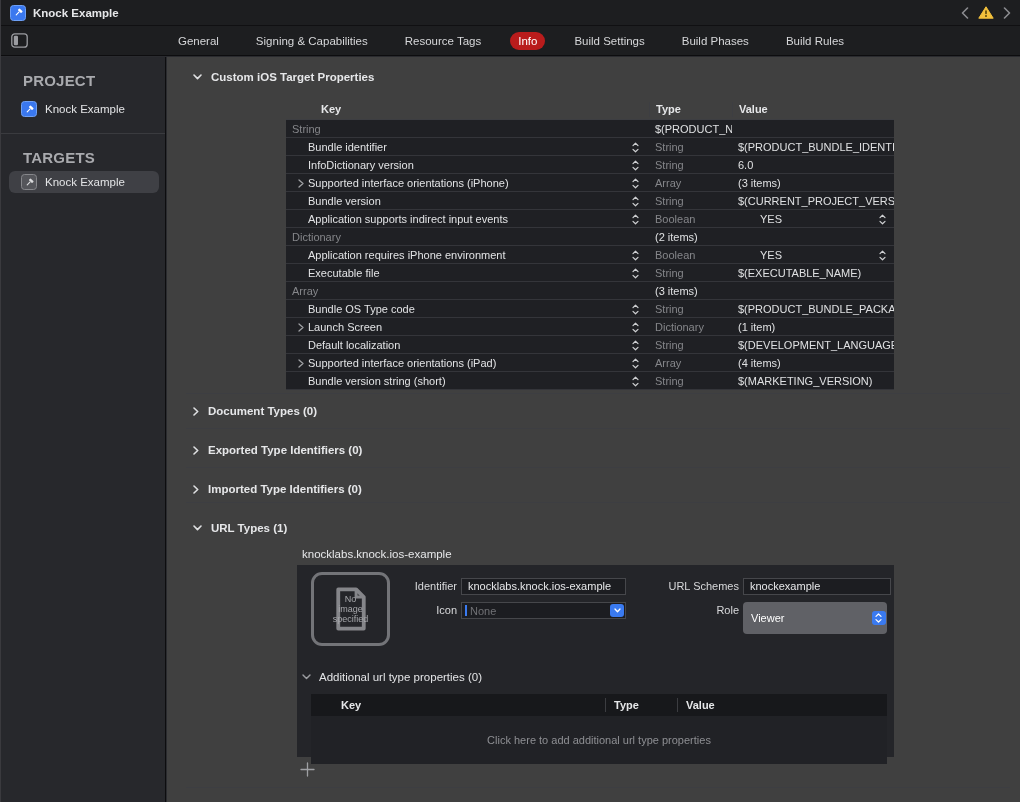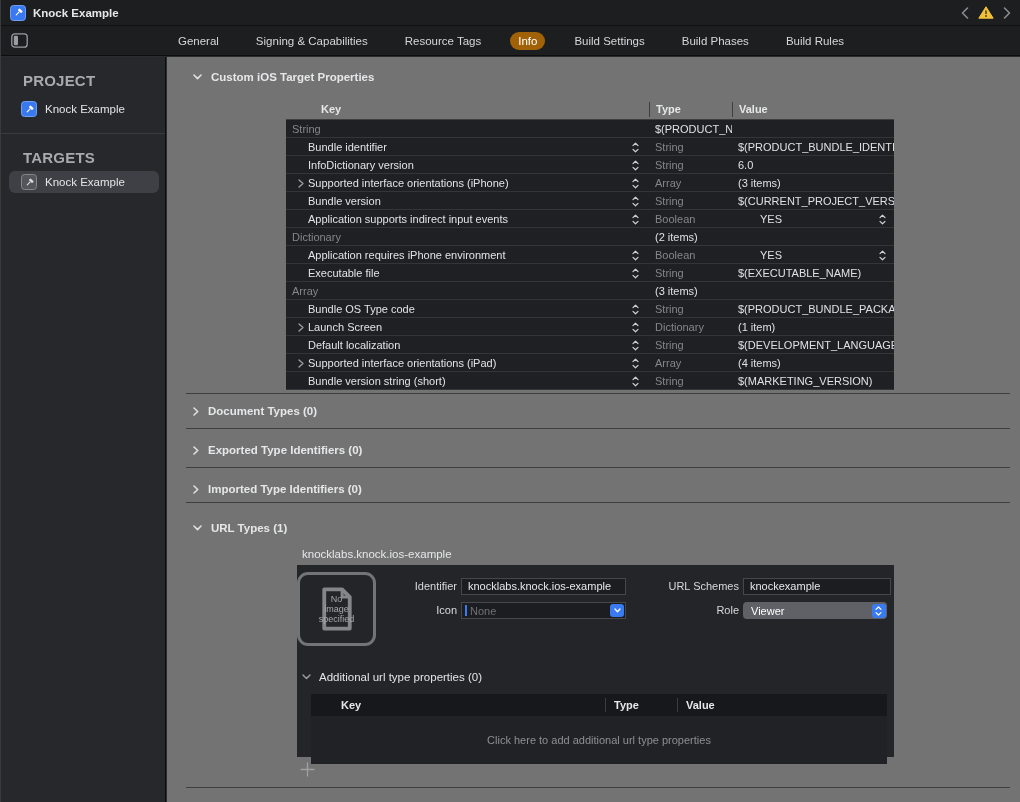--- a/index.html
+++ b/index.html
@@ -19,34 +19,34 @@
   .appicon.gray { background:#54555a; border-color:#86878b; }
   .titlebar-title { margin-left:7px; font-size:11.5px; font-weight:bold; color:#e6e7e9; }
   .navgroup { margin-left:auto; margin-right:10px; display:flex; align-items:center; gap:9px; }
 
   
   .tabbar { position:absolute; left:0; top:26px; width:1020px; height:30px;
     background:#1d1e20; border-bottom:1px solid #0d0d0f; display:flex; align-items:center; }
   .sidebar-toggle { position:absolute; left:10px; top:7px; cursor:default; }
   .tabstrip { width:100%; display:flex; justify-content:center; align-items:center; gap:21px; }
   .tab { font-size:11.5px; color:#d6d7d9; padding:3px 8px; border-radius:11px; white-space:nowrap; }
-  .tab.sel { background:#a16207; color:#fff; }
+  .tab.sel { background:#b91c1c; color:#fff; }
 
   
   .sidebar { position:absolute; left:0; top:57px; width:165px; bottom:0;
     background:#27282c; border-right:1px solid #0d0d0f; }
   .side-label { position:absolute; left:22px; font-size:15px; font-weight:bold; color:#a9aaae; letter-spacing:.2px; }
   .side-item { position:absolute; left:8px; width:150px; height:22px; display:flex; align-items:center;
     border-radius:6px; padding-left:12px; font-size:11.5px; color:#e3e4e6; }
   .side-item.sel { background:#3f4045; }
   .side-item .appicon { margin-left:0; margin-right:8px; }
   .side-divider { position:absolute; left:0; right:0; height:1px; background:#3a3b3f; }
 
   
-  .content { position:absolute; left:166px; top:57px; right:0; bottom:0; background:#737373; }
+  .content { position:absolute; left:166px; top:57px; right:0; bottom:0; background:#404040; }
   .sec-head { position:absolute; display:flex; align-items:center; gap:9px;
     font-size:11.5px; font-weight:bold; color:#e6e7e9; height:16px; }
   .hsep { position:absolute; left:19px; right:10px; height:1px; background:#3d3e42; }
 
   
   .ptable { position:absolute; left:119px; top:42px; width:608px; }
   .thead { display:grid; grid-template-columns:363px 83px 162px; height:21px;
     align-items:center; border-bottom:1px solid #3d3e42; }
   .thead .h { font-size:11px; font-weight:bold; color:#e6e7e9; }
   .thead .h.key { padding-left:35px; }
@@ -60,33 +60,33 @@
   .tcell.type { color:#85868a; padding-left:6px; }
   .tcell.val { padding-left:6px; }
   .tcell.val.bool .vtext { padding-left:22px; }
   .tcell.val .vstep { margin-left:auto; margin-right:8px; }
   .vtext { overflow:hidden; white-space:nowrap; }
 
   
   .urlitem { position:absolute; left:130px; top:489px; width:597px; height:245px; }
   .urlitem-title { position:absolute; left:5px; top:2px; font-size:11.5px; color:#e6e7e9; }
   .urlcard { position:absolute; left:0; top:19px; width:597px; height:192px; background:#242529; }
-  .imgwell { position:absolute; left:0; top:7px; width:79px; height:74px;
+  .imgwell { position:absolute; left:14px; top:7px; width:79px; height:74px;
     border:3px solid #737478; border-radius:11px; display:flex; align-items:center; justify-content:center; }
   .imgwell .overlay { position:absolute; text-align:center; font-size:9px; line-height:10px; color:#a7a8ac; }
   .flabel { position:absolute; font-size:11px; color:#d8d9db; text-align:right; height:17px; line-height:17px; }
   .tfield { position:absolute; height:17px; background:#1c1d21; border:1px solid #46474b;
     font-size:11px; color:#e6e7e9; line-height:15px; padding-left:6px; overflow:hidden; white-space:nowrap; }
   .combo { position:absolute; height:17px; background:#1c1d21; border:1px solid #46474b;
     display:flex; align-items:center; }
   .combo .cursor { width:2px; height:11px; background:#3a7af0; margin-left:3px; flex:none; }
   .combo .ctext { font-size:11px; color:#707175; margin-left:3px; }
   .combo .cap { margin-left:auto; width:14px; height:13px; background:#3a7af0; border-radius:3px;
     margin-right:1px; display:flex; align-items:center; justify-content:center; }
-  .popup { position:absolute; height:17px; background:#606166; border-radius:4px;
+  .popup { position:absolute; height:32px; background:#606166; border-radius:4px;
     display:flex; align-items:center; }
   .popup .ptext { font-size:11px; color:#fff; margin-left:8px; }
   .popup .cap { margin-left:auto; width:14px; height:14px; background:#3a7af0; border-radius:3px;
     margin-right:1.5px; display:flex; align-items:center; justify-content:center; }
 
   .addl-head { position:absolute; left:5px; top:106px; display:flex; align-items:center; gap:8px;
     font-size:11.5px; color:#e3e4e6; }
   .itable { position:absolute; left:14px; top:129px; width:576px; }
   .ithead { display:grid; grid-template-columns:294px 72px 210px; height:22px; align-items:center; background:#17181b; }
   .ithead .h { font-size:11px; font-weight:bold; color:#e6e7e9; }

